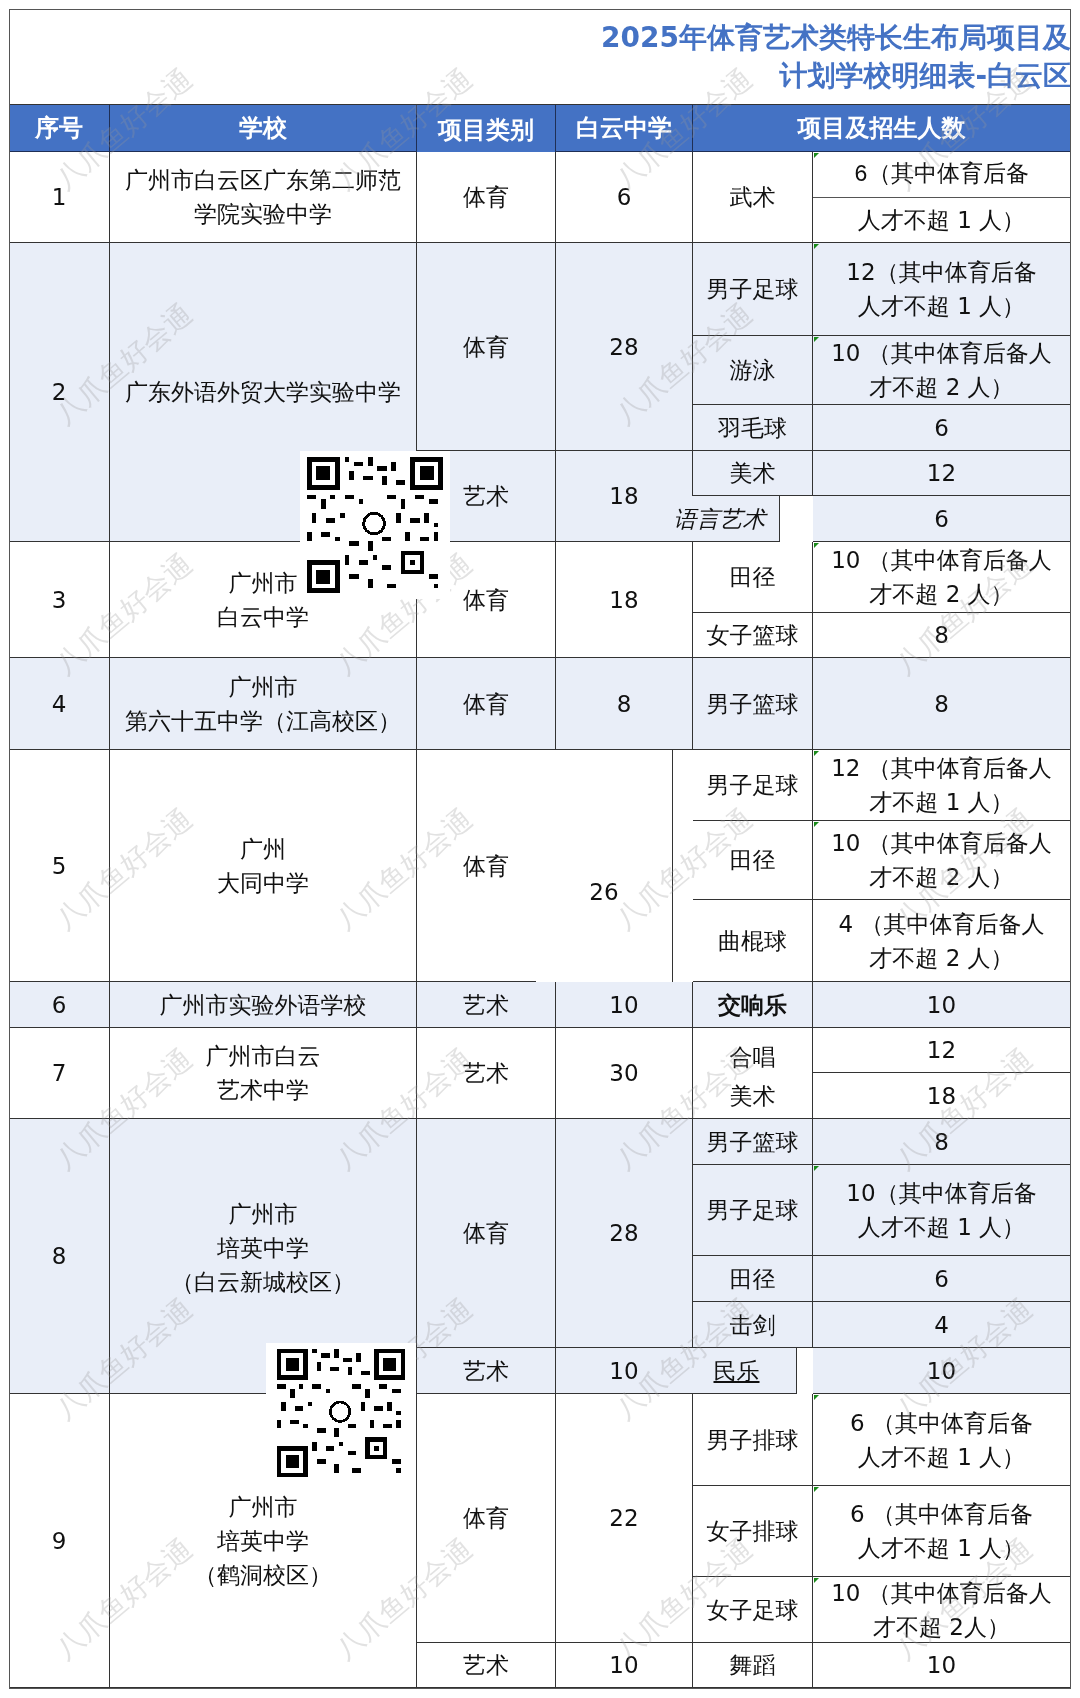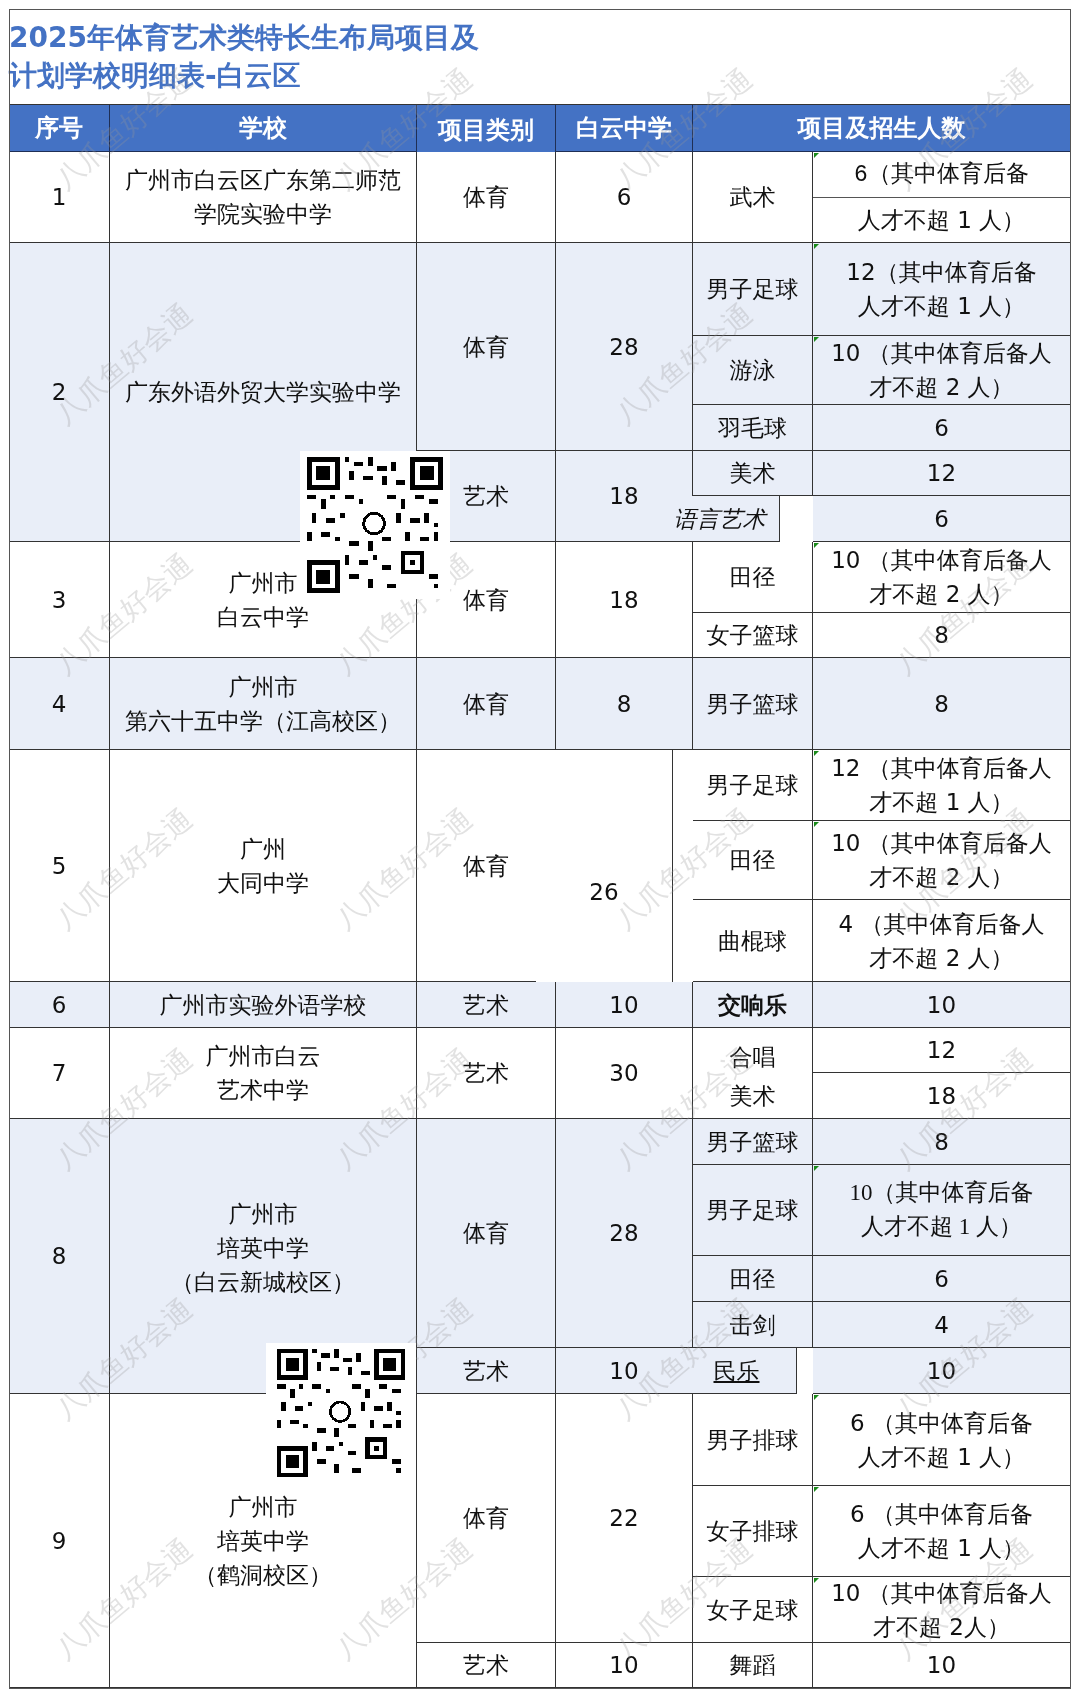--- a/index.html
+++ b/index.html
@@ -6,21 +6,21 @@
   body { width:1080px; height:1698px; position:relative; overflow:hidden;
          font-family:"DejaVu Sans","Liberation Sans",sans-serif; color:#111; }
   .c { position:absolute; box-sizing:border-box; display:flex; align-items:center; justify-content:center;
        text-align:center; font-size:23px; line-height:34px; white-space:pre-line; padding:0 4px;
        border-right:1.5px solid #333; border-bottom:1.5px solid #333; }
   .tint { background:#e9eef8; }
   .wht { background:#ffffff; }
   .hd { background:#4472c4; color:#ffffff; font-weight:bold; font-size:24px; border-right:1.5px solid #1f2f55; border-bottom:1.5px solid #1f2f55; }
   .sub { border-bottom:1.5px solid #555; }
   .frame { position:absolute; left:9px; top:9px; width:1062px; height:1680px; border:1.5px solid #555; box-sizing:border-box; pointer-events:none; z-index:5; }
-  .title { position:absolute; left:9px; top:9px; width:1062px; height:96px; display:flex; flex-direction:column; align-items:flex-start; justify-content:center;
+  .title { position:absolute; left:9px; top:9px; width:1062px; height:96px; display:flex; flex-direction:column; align-items:flex-end; justify-content:center;
            color:#4472c4; font-weight:bold; font-size:28px; line-height:38px; border-bottom:1.5px solid #333; box-sizing:border-box; }
   .mark { position:absolute; width:0; height:0; border-top:5px solid #1a8a1a; border-right:5px solid transparent; z-index:3; }
   .wm { position:absolute; color:rgba(150,150,150,0.28); font-size:28px; transform:rotate(-40deg); white-space:nowrap; pointer-events:none; z-index:6; }
   .qr { position:absolute; background:#fff; z-index:8; box-sizing:border-box; padding:6px; }
   .qr svg { display:block; width:100%; height:100%; }
 </style>
 </head>
 <body>
 
 <div class="title">
@@ -136,21 +136,21 @@
 <div>
   <div class="c tint" style="left:9px;top:1119px;width:101px;height:275px;">8</div>
   <div class="c tint" style="left:110px;top:1119px;width:307px;height:275px;padding-bottom:16px;">广州市
 培英中学
 （白云新城校区）</div>
   <div class="c tint" style="left:417px;top:1119px;width:139px;height:229px;">体育</div>
   <div class="c tint" style="left:556px;top:1119px;width:137px;height:229px;">28</div>
   <div class="c tint" style="left:693px;top:1119px;width:120px;height:46px;">男子篮球</div>
   <div class="c tint" style="left:813px;top:1119px;width:258px;height:46px;">8</div>
   <div class="c tint" style="left:693px;top:1165px;width:120px;height:91px;">男子足球</div>
-  <div class="c tint" style="left:813px;top:1165px;width:258px;height:91px;font-family:Liberation Serif, serif;">10（其中体育后备
+  <div class="c tint" style="left:813px;top:1165px;width:258px;height:91px;">10（其中体育后备
 人才不超  1 人）</div>
   <div class="c tint" style="left:693px;top:1256px;width:120px;height:46px;">田径</div>
   <div class="c tint" style="left:813px;top:1256px;width:258px;height:46px;">6</div>
   <div class="c tint" style="left:693px;top:1302px;width:120px;height:46px;">击剑</div>
   <div class="c tint" style="left:813px;top:1302px;width:258px;height:46px;">4</div>
   <div class="c tint" style="left:417px;top:1348px;width:139px;height:46px;">艺术</div>
   <div class="c tint" style="left:556px;top:1348px;width:137px;height:46px;">10</div>
   <div class="c tint" style="left:677px;top:1348px;width:120px;height:46px;text-decoration:underline;">民乐</div>
   <div class="c tint" style="left:813px;top:1348px;width:258px;height:46px;">10</div>
   <div class="mark" style="left:814px;top:1166px;"></div>

